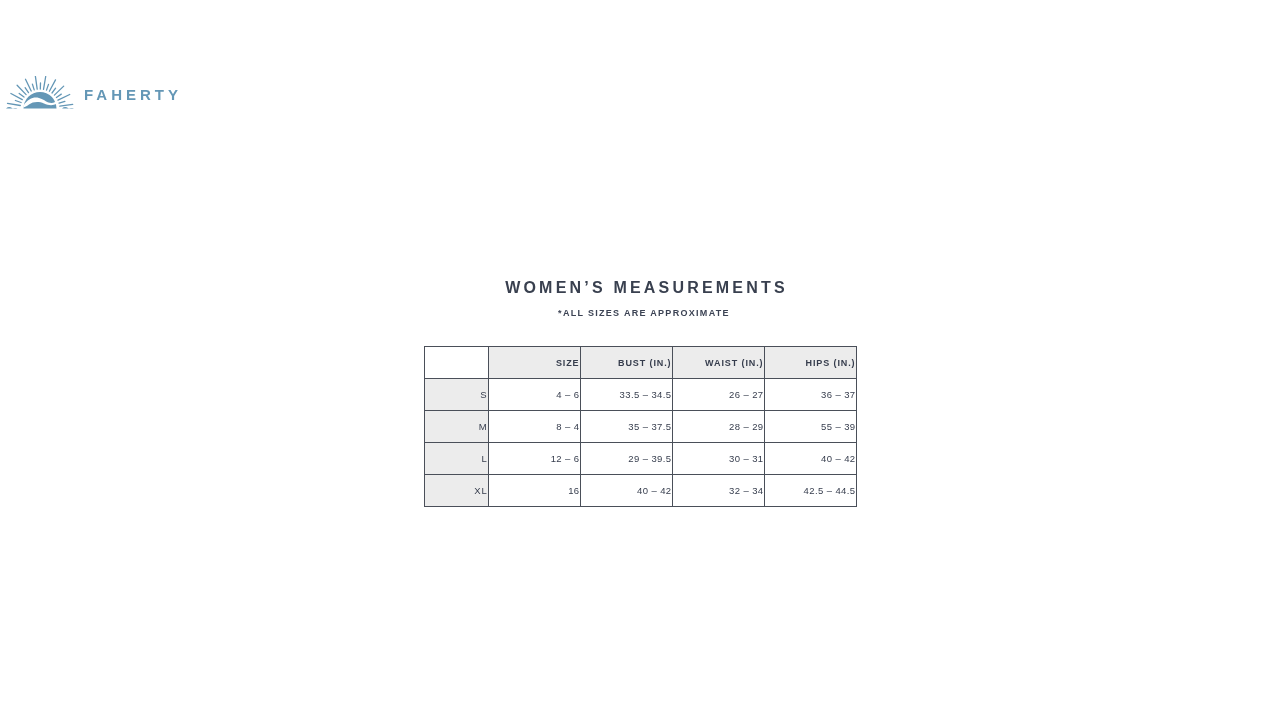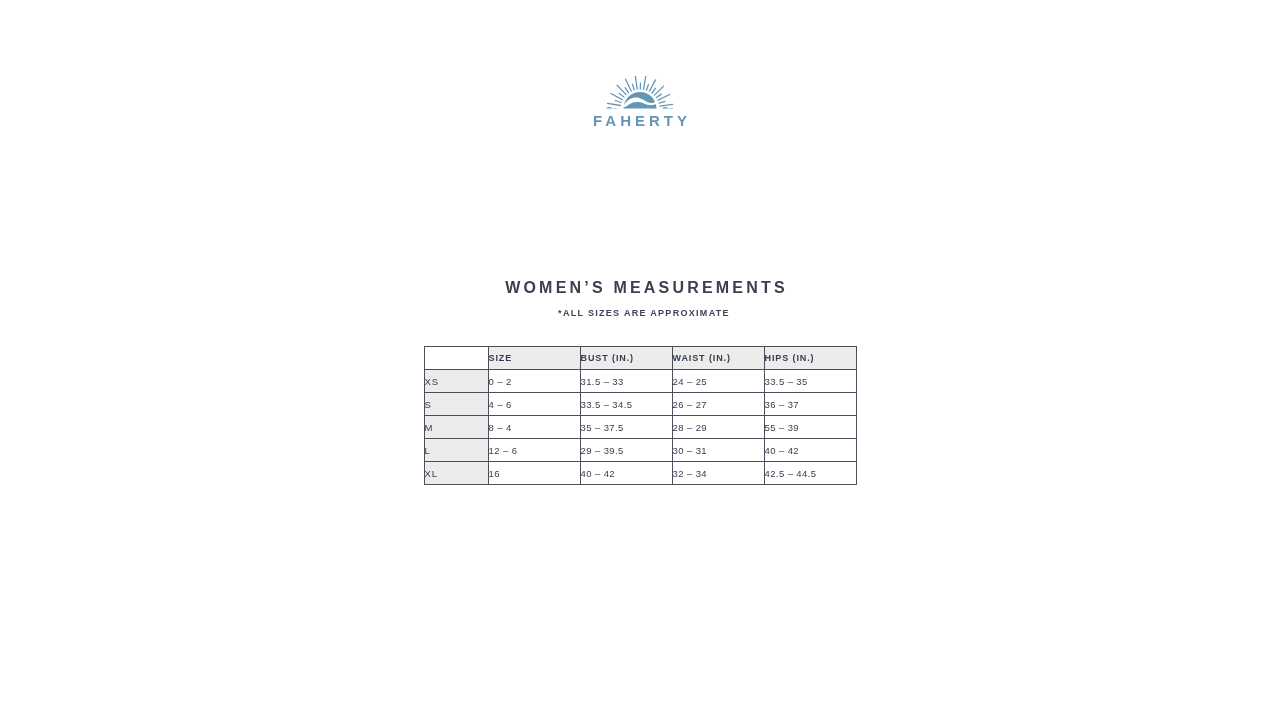--- a/index.html
+++ b/index.html
@@ -12,21 +12,21 @@
   .page {
     position: relative;
     width: 1280px; height: 720px;
     background: #ffffff;
   }
 
   
   .logo {
     position: absolute;
     top: 76px; left: 0; right: 0;
-    display: flex; flex-direction: column; align-items: center;
+    display: flex; flex-direction: row; align-items: center;
   }
   .logo-mark { width: 80px; height: 36px; display: block; }
   .logo-mark line { stroke: #6497B6; stroke-width: 1.3; stroke-linecap: round; }
   .brand-name {
     margin-top: 0px;
     padding-left: 4px; 
     font-size: 15px;
     font-weight: 700;
     letter-spacing: 4px;
     color: #6497B6;
@@ -61,22 +61,22 @@
     display: flex; justify-content: center;
   }
   table.size-chart {
     border-collapse: collapse;
     table-layout: fixed;
     width: 432px;
     color: #363D4D;
   }
   table.size-chart th, table.size-chart td {
     border: 1px solid #4A4F59;
-    height: 23px;
-    text-align: left;
+    height: 32px;
+    text-align: right;
     vertical-align: middle;
   }
   td.corner { border: none; background: #ffffff; }
   th.col-head {
     background: #ECECEC;
     font-size: 9px;
     font-weight: 700;
     letter-spacing: 0.9px;
   }
   th.row-head {
@@ -147,27 +147,20 @@
       </colgroup>
       <tbody>
         <tr>
           <td class="corner"></td>
           <th class="col-head">SIZE</th>
           <th class="col-head">BUST (IN.)</th>
           <th class="col-head">WAIST (IN.)</th>
           <th class="col-head">HIPS (IN.)</th>
         </tr>
         <tr>
-          <th class="row-head">XS</th>
-          <td class="val">0 – 2</td>
-          <td class="val">31.5 – 33</td>
-          <td class="val">24 – 25</td>
-          <td class="val">33.5 – 35</td>
-        </tr>
-        <tr>
           <th class="row-head">S</th>
           <td class="val">4 – 6</td>
           <td class="val">33.5 – 34.5</td>
           <td class="val">26 – 27</td>
           <td class="val">36 – 37</td>
         </tr>
         <tr>
           <th class="row-head">M</th>
           <td class="val">8 – 4</td>
           <td class="val">35 – 37.5</td>

